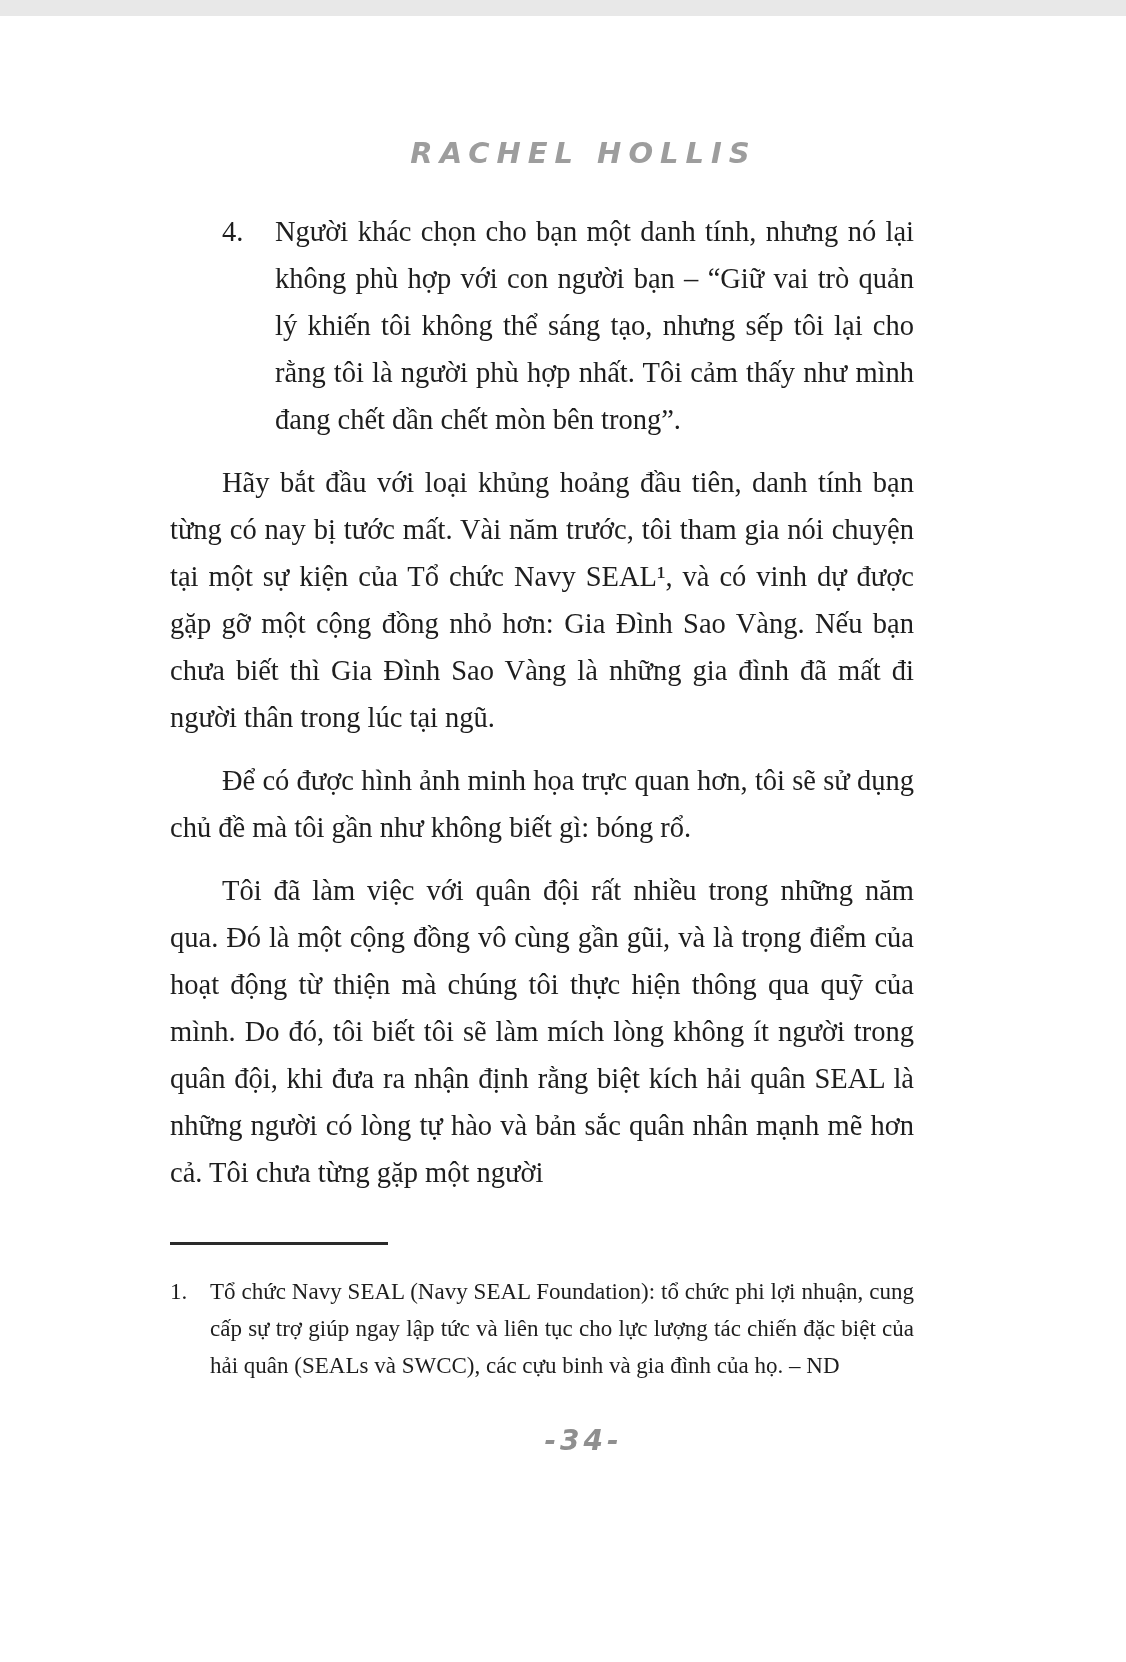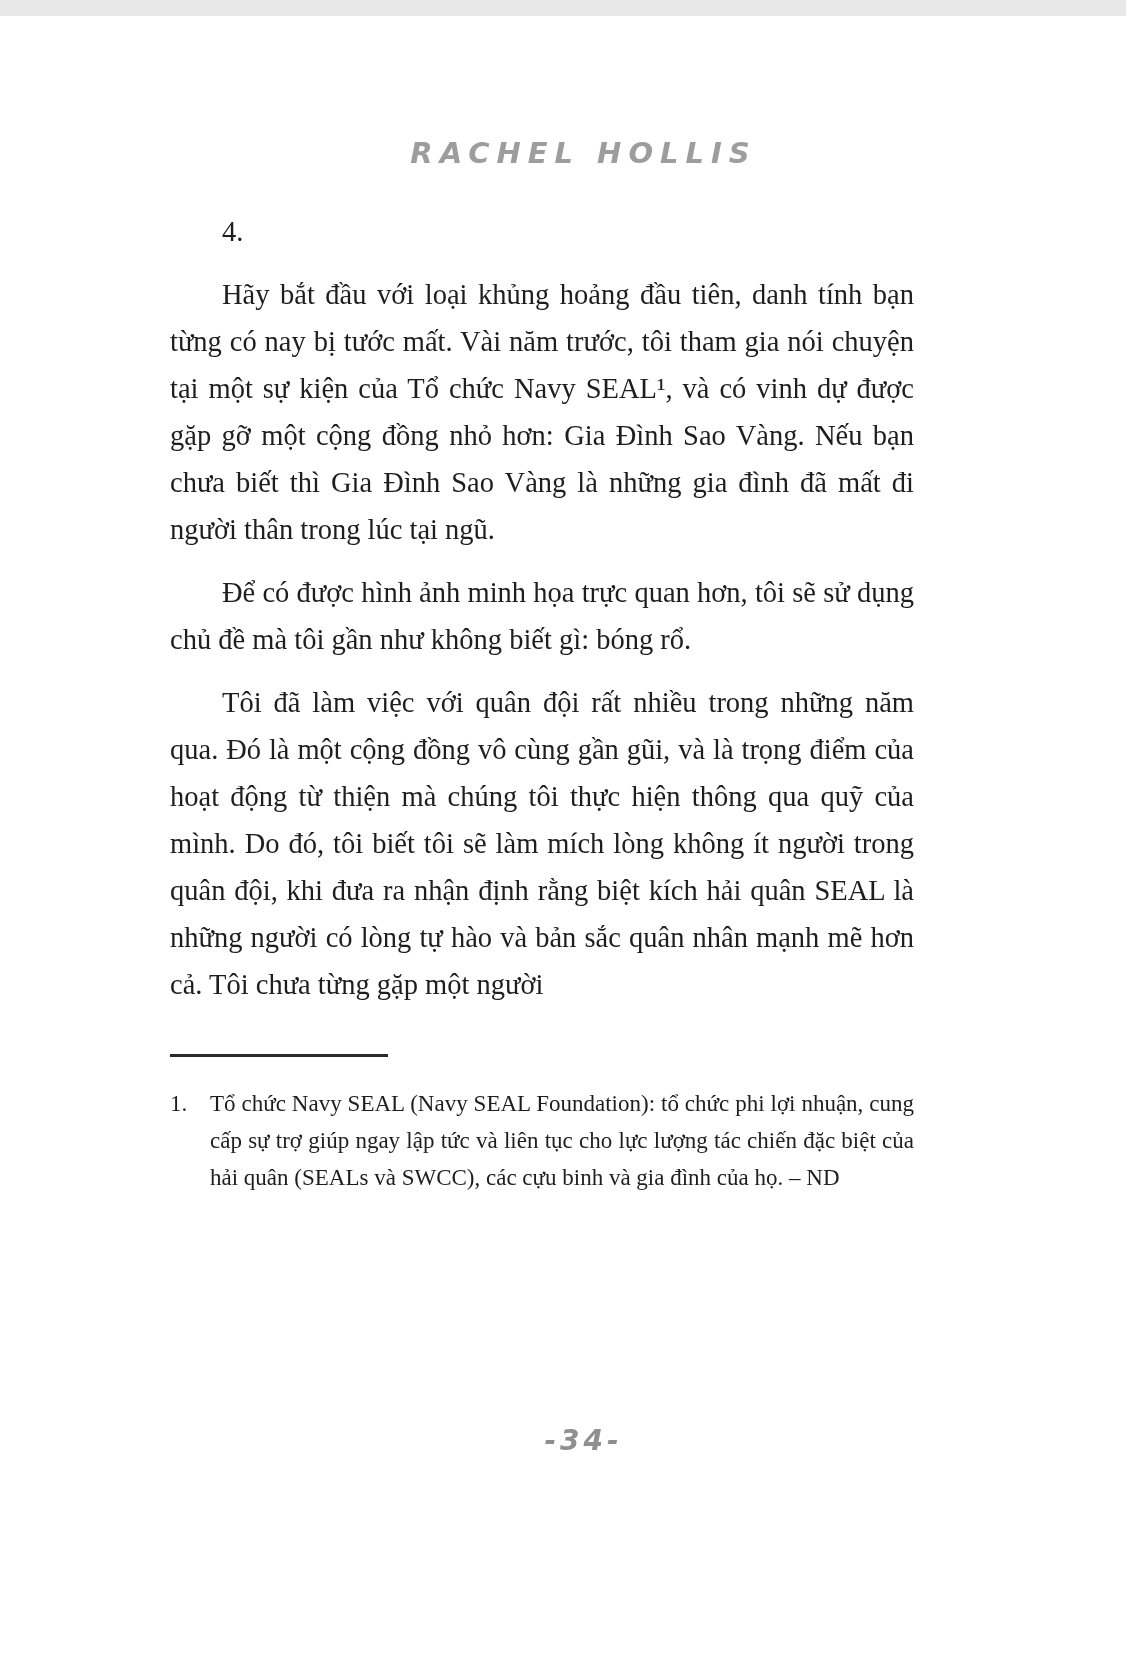--- a/index.html
+++ b/index.html
@@ -96,20 +96,21 @@
 <body>
 
 <div class="page">
 
   <div class="running-head">RACHEL HOLLIS</div>
 
   <div class="content">
 
     <div class="list-item">
       <div class="list-num">4.</div>
+      <div class="list-text">Người khác chọn cho bạn một danh tính, nhưng nó lại không phù hợp với con người bạn – “Giữ vai trò quản lý khiến tôi không thể sáng tạo, nhưng sếp tôi lại cho rằng tôi là người phù hợp nhất. Tôi cảm thấy như mình đang chết dần chết mòn bên trong”.</div>
     </div>
 
     <p class="para">Hãy bắt đầu với loại khủng hoảng đầu tiên, danh tính bạn từng có nay bị tước mất. Vài năm trước, tôi tham gia nói chuyện tại một sự kiện của Tổ chức Navy SEAL¹, và có vinh dự được gặp gỡ một cộng đồng nhỏ hơn: Gia Đình Sao Vàng. Nếu bạn chưa biết thì Gia Đình Sao Vàng là những gia đình đã mất đi người thân trong lúc tại ngũ.</p>
 
     <p class="para">Để có được hình ảnh minh họa trực quan hơn, tôi sẽ sử dụng chủ đề mà tôi gần như không biết gì: bóng rổ.</p>
 
     <p class="para">Tôi đã làm việc với quân đội rất nhiều trong những năm qua. Đó là một cộng đồng vô cùng gần gũi, và là trọng điểm của hoạt động từ thiện mà chúng tôi thực hiện thông qua quỹ của mình. Do đó, tôi biết tôi sẽ làm mích lòng không ít người trong quân đội, khi đưa ra nhận định rằng biệt kích hải quân SEAL là những người có lòng tự hào và bản sắc quân nhân mạnh mẽ hơn cả. Tôi chưa từng gặp một người</p>
 
     <hr class="footnote-rule">
 

